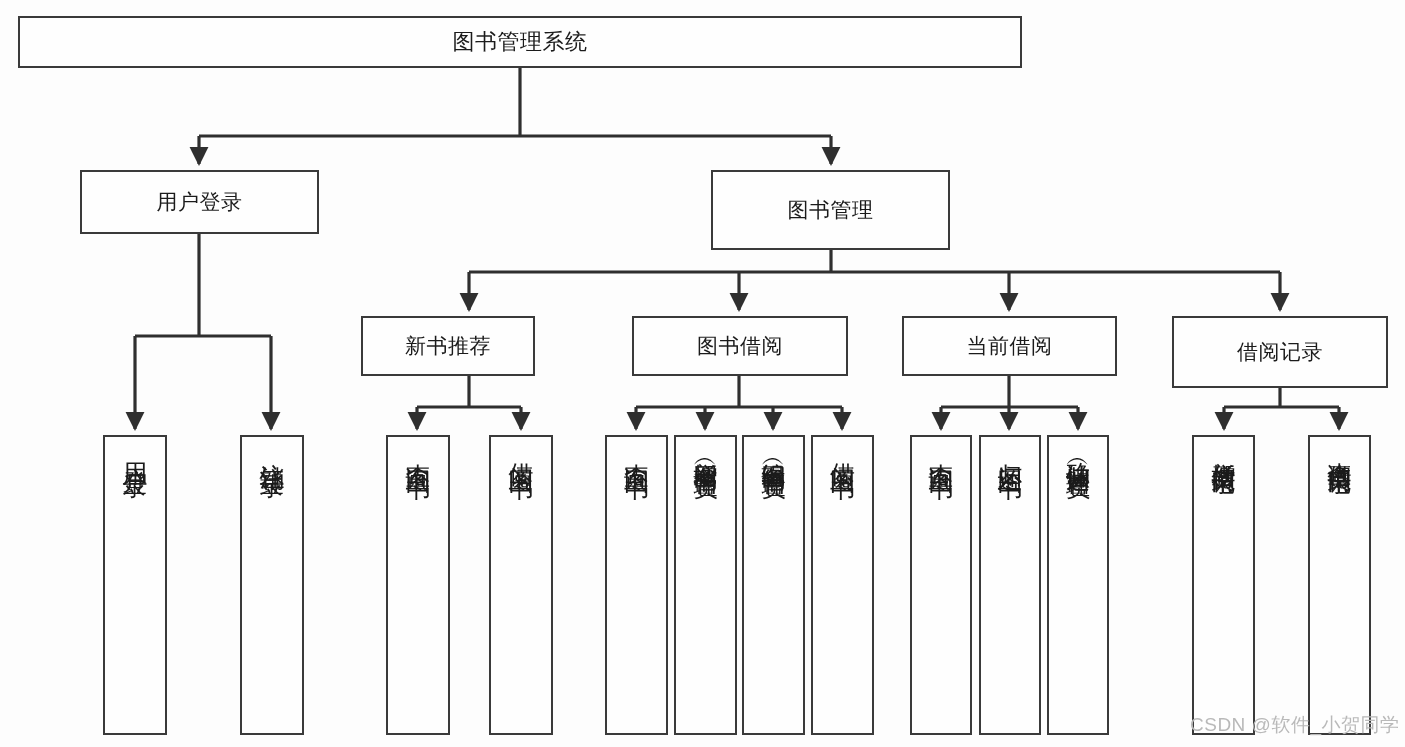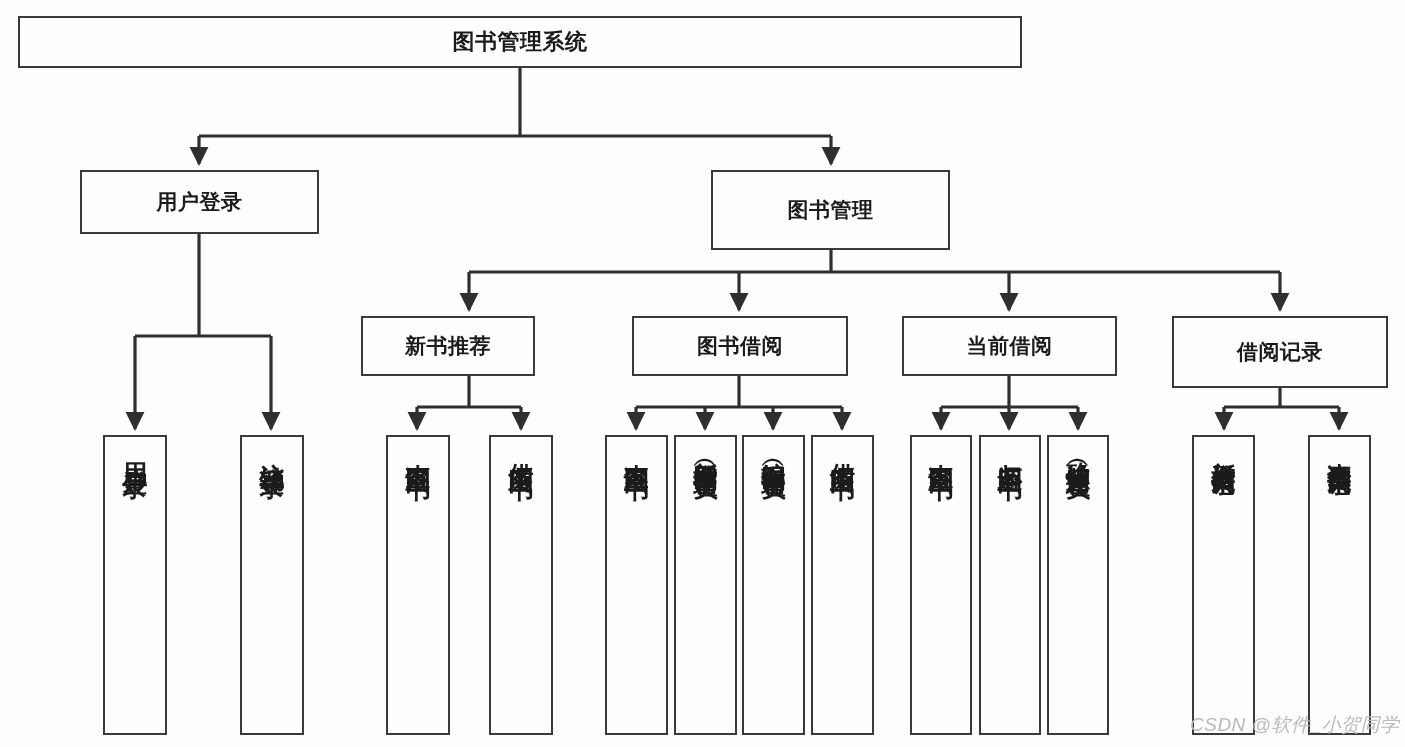--- a/index.html
+++ b/index.html
@@ -34,21 +34,20 @@
     display: flex;
     align-items: center;
     justify-content: center;
     color: #1b1b1b;
     text-align: center;
   }
   .node .label {
     display: block;
     line-height: 1.12;
     letter-spacing: 0.5px;
-    font-weight: bold;
   }
   
   .node.h .label {
     font-size: 21px;
     white-space: nowrap;
   }
   .node.root .label {
     font-size: 22px;
   }
   
@@ -70,21 +69,20 @@
     letter-spacing: 2px;
   }
   #watermark {
     position: absolute;
     left: 1190px;
     top: 712px;
     font-size: 19px;
     color: #b9b9b9;
     white-space: nowrap;
     letter-spacing: 0.5px;
-    font-style: italic;
   }
 </style>
 </head>
 <body>
 
 <div id="canvas">
 
   <svg id="wires" viewBox="0 0 1405 747" width="1405" height="747">
     <defs>
       <marker id="arrow" viewBox="0 0 10 10" refX="9" refY="5" markerWidth="6" markerHeight="6" orient="auto-start-reverse">

